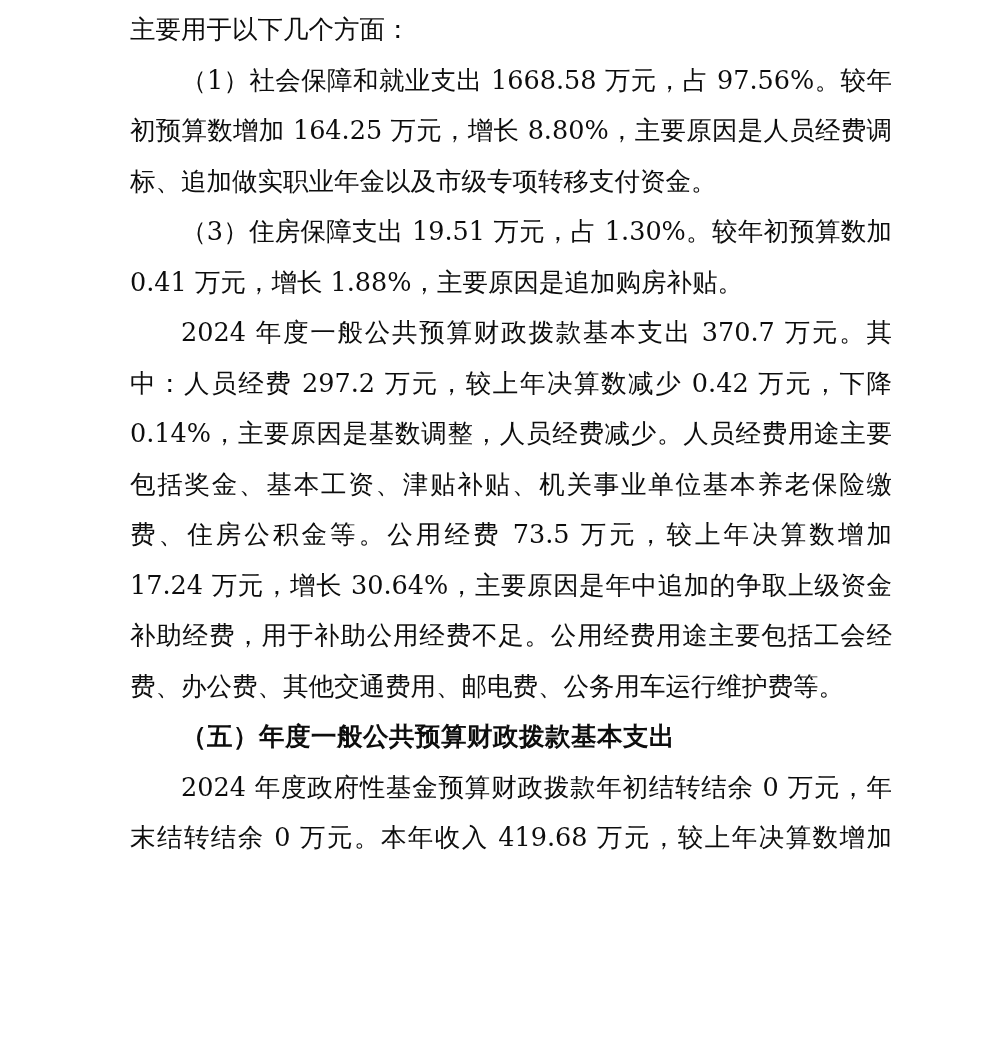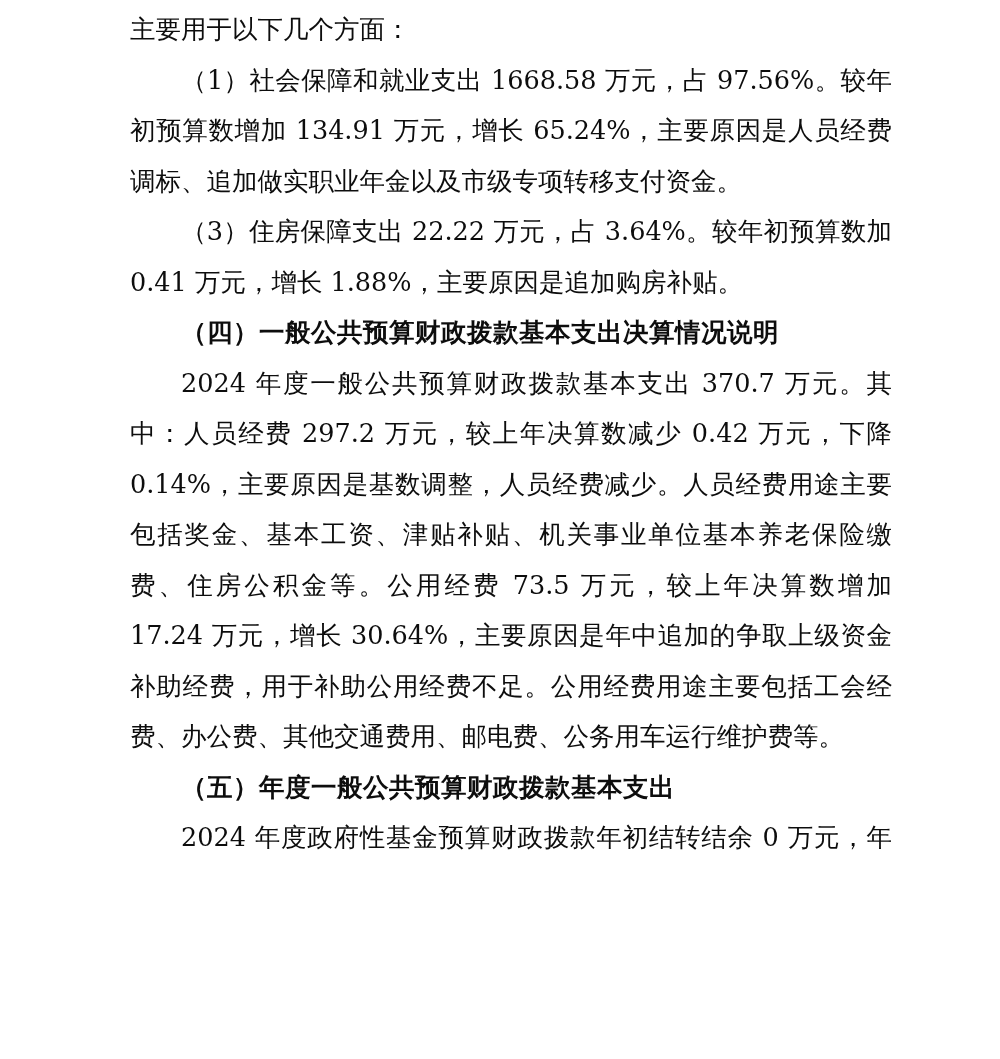--- a/index.html
+++ b/index.html
@@ -44,20 +44,19 @@
   .nowrap-last {
     text-align-last: left;
   }
 </style>
 </head>
 <body>
 
 <div class="page">
   <div class="doc">
     <p class="para">主要用于以下几个方面：</p>
-    <p class="indent">（1）社会保障和就业支出 1668.58 万元，占 97.56%。较年初预算数增加 134.91 万元，增长 65.24%，主要原因是人员经费调标、追加做实职业年金以及市级专项转移支付资金。</p>
-    <p class="indent">（3）住房保障支出 22.22 万元，占 3.64%。较年初预算数加 0.41 万元，增长 1.88%，主要原因是追加购房补贴。</p>
-    <p class="heading">（四）一般公共预算财政拨款基本支出决算情况说明</p>
+    <p class="indent">（1）社会保障和就业支出 1668.58 万元，占 97.56%。较年初预算数增加 164.25 万元，增长 8.80%，主要原因是人员经费调标、追加做实职业年金以及市级专项转移支付资金。</p>
+    <p class="indent">（3）住房保障支出 19.51 万元，占 1.30%。较年初预算数加 0.41 万元，增长 1.88%，主要原因是追加购房补贴。</p>
     <p class="indent">2024 年度一般公共预算财政拨款基本支出 370.7 万元。其中：人员经费 297.2 万元，较上年决算数减少 0.42 万元，下降 0.14%，主要原因是基数调整，人员经费减少。人员经费用途主要包括奖金、基本工资、津贴补贴、机关事业单位基本养老保险缴费、住房公积金等。公用经费 73.5 万元，较上年决算数增加 17.24 万元，增长 30.64%，主要原因是年中追加的争取上级资金补助经费，用于补助公用经费不足。公用经费用途主要包括工会经费、办公费、其他交通费用、邮电费、公务用车运行维护费等。</p>
     <p class="heading">（五）年度一般公共预算财政拨款基本支出</p>
     <p class="indent nowrap-last">2024 年度政府性基金预算财政拨款年初结转结余 0 万元，年末结转结余 0 万元。本年收入 419.68 万元，较上年决算数增加 84.3 万元，增长 25.14%，主要原因是转移支付收入增加。本年</p>
   </div>
 </div>
 
 </body></html>

